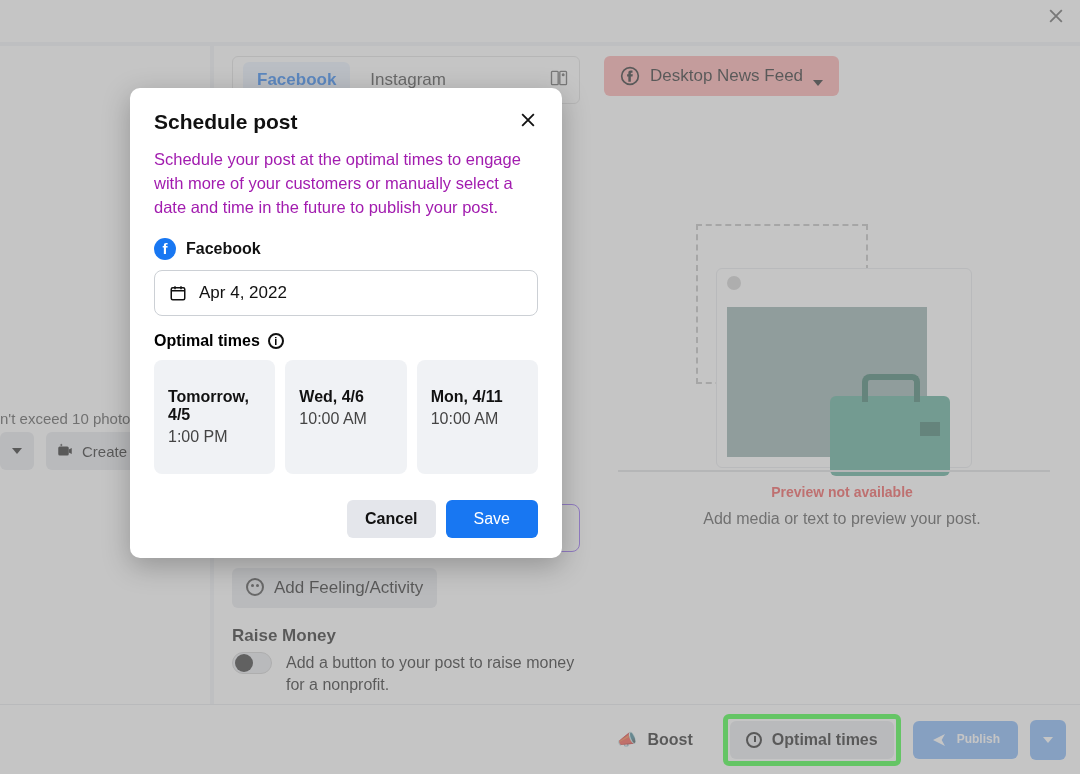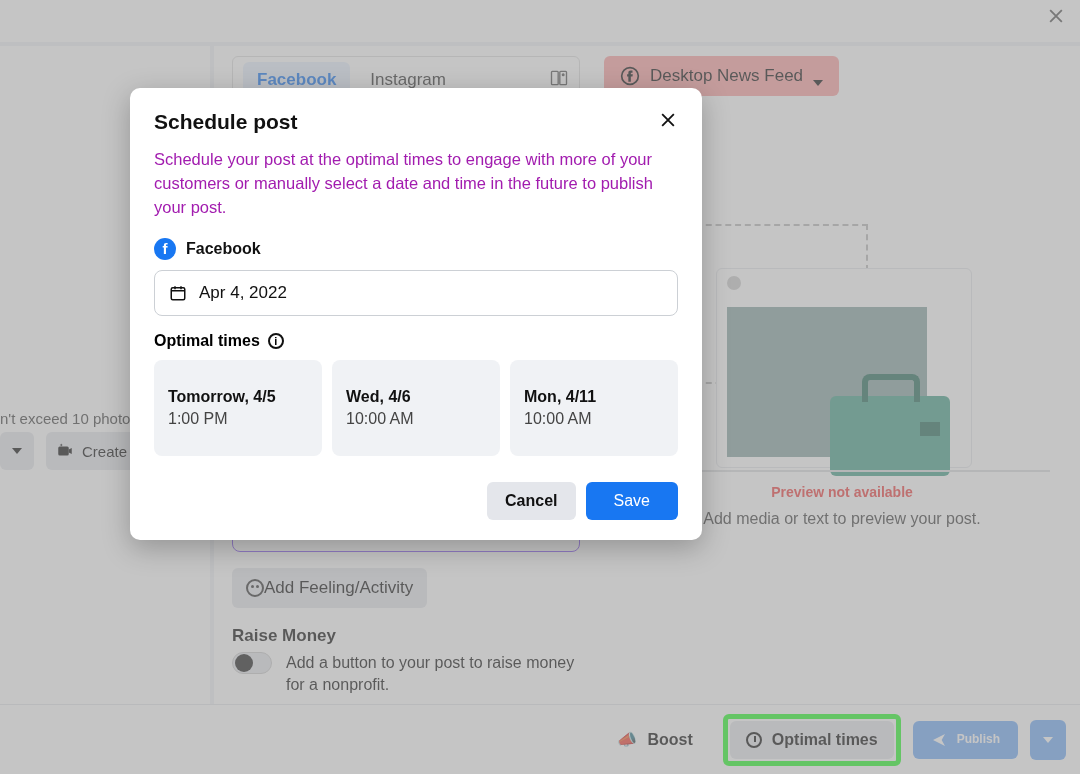--- a/index.html
+++ b/index.html
@@ -25,21 +25,21 @@
 
   .left-hint { position:absolute; left:0; top:410px; font-size:15px; color:#444; }
   .left-stub-btn { position:absolute; left:0; top:432px; width:34px; height:38px; background:#e4e6eb; border-radius:6px; display:flex; align-items:center; justify-content:center;}
   .create-btn { position:absolute; left:46px; top:432px; height:38px; padding:0 16px 0 10px; background:#e4e6eb; border-radius:6px; display:flex; align-items:center; gap:8px; font-size:15px; color:#111;}
 
   .divider-v { position:absolute; left:210px; top:46px; width:4px; bottom:70px; background:#f0f2f5;}
 
   .field-box {position:absolute; left:232px; width:348px; border:1px solid #8b5cf6; border-radius:8px; padding:10px 12px; color:#777; font-size:17px; background:#fff;}
   .link-box { top:504px; height:48px; display:flex; align-items:center;}
 
-  .feeling-btn { position:absolute; left:232px; top:568px; background:#e4e6eb; border-radius:6px; padding:10px 14px; display:flex; align-items:center; font-size:17px; color:#111;}
+  .feeling-btn { position:absolute; left:232px; top:568px; background:#e4e6eb; border-radius:6px; padding:10px 14px; display:flex; gap:10px; font-size:17px; color:#111;}
   .smile { width:18px;height:18px;border:2px solid #333;border-radius:50%; position:relative;}
   .smile::before{content:'';position:absolute;top:4px;left:3px;width:3px;height:3px;border-radius:50%;background:#333;}
   .smile::after{content:'';position:absolute;top:4px;right:3px;width:3px;height:3px;border-radius:50%;background:#333;}
 
   .raise-heading{position:absolute; left:232px; top:626px; font-size:17px; font-weight:600; color:#111;}
   .raise-row{position:absolute; left:232px; top:652px; display:flex; align-items:flex-start; gap:14px; width:348px;}
   .toggle{width:40px;height:22px;border-radius:11px;background:#e4e6eb;border:1px solid #ccc;position:relative;flex-shrink:0;}
   .toggle-knob{position:absolute;left:2px;top:1px;width:18px;height:18px;border-radius:50%;background:#222;}
   .raise-text{font-size:16px; color:#111; line-height:1.35;}
   .preview-dashed{position:absolute; left:696px; top:224px; width:172px; height:160px; border:2px dashed #bbb; }
@@ -60,21 +60,21 @@
   .megaphone{font-size:16px;}
   .opt-btn-wrap{border:5px solid #2cff2c; border-radius:6px; padding:2px;}
   .opt-btn{display:flex;align-items:center;gap:10px;background:#e4e6eb;border-radius:6px;padding:10px 16px;font-size:16px;font-weight:600;color:#111;}
   .clock-mini{width:16px;height:16px;border:2px solid #111;border-radius:50%;position:relative;}
   .clock-mini::after{content:'';position:absolute;left:6px;top:2px;width:2px;height:6px;background:#111;}
   .publish-btn{display:flex;align-items:flex-start;gap:10px;background:#1877f2;color:#fff;border-radius:6px;padding:11px 18px;font-size:12px;font-weight:600;opacity:0.6;}
   .drop-btn{width:36px;height:40px;background:#1877f2;border-radius:6px;display:flex;align-items:center;justify-content:center;opacity:0.6;}
   .drop-btn .caret-down{border-top-color:#fff;}
 
   
-  .modal{position:absolute; z-index:20; left:130px; top:88px; width:572px; background:#fff; border-radius:10px; box-shadow:0 8px 28px rgba(0,0,0,0.25); padding:22px 24px 20px;}
+  .modal{position:absolute; z-index:20; left:130px; top:88px; width:432px; background:#fff; border-radius:10px; box-shadow:0 8px 28px rgba(0,0,0,0.25); padding:22px 24px 20px;}
   .modal-header{display:flex; justify-content:space-between; align-items:center; margin-bottom:14px;}
   .modal-title{font-size:21px; font-weight:700; color:#111;}
   .modal-close{cursor:pointer;}
   .modal-desc{font-size:16.5px; color:#a21caf; line-height:1.45; margin-bottom:18px;}
   .fb-row{display:flex; align-items:center; gap:10px; font-weight:700; font-size:16px; color:#111; margin-bottom:10px;}
   .fb-logo{width:22px;height:22px;border-radius:50%;background:#1877f2;display:flex;align-items:center;justify-content:center;color:#fff;font-weight:900;font-size:15px;font-family:Arial;}
   .dt-row{display:flex; border:1px solid #ccd0d5; border-radius:8px; overflow:hidden; margin-bottom:16px;}
   .dt-cell{flex:1; display:flex; align-items:center; gap:12px; padding:12px 14px; font-size:17px; color:#111;}
   .dt-cell + .dt-cell{border-left:1px solid #ccd0d5;}
   .cal-icon{width:18px;height:18px;}

